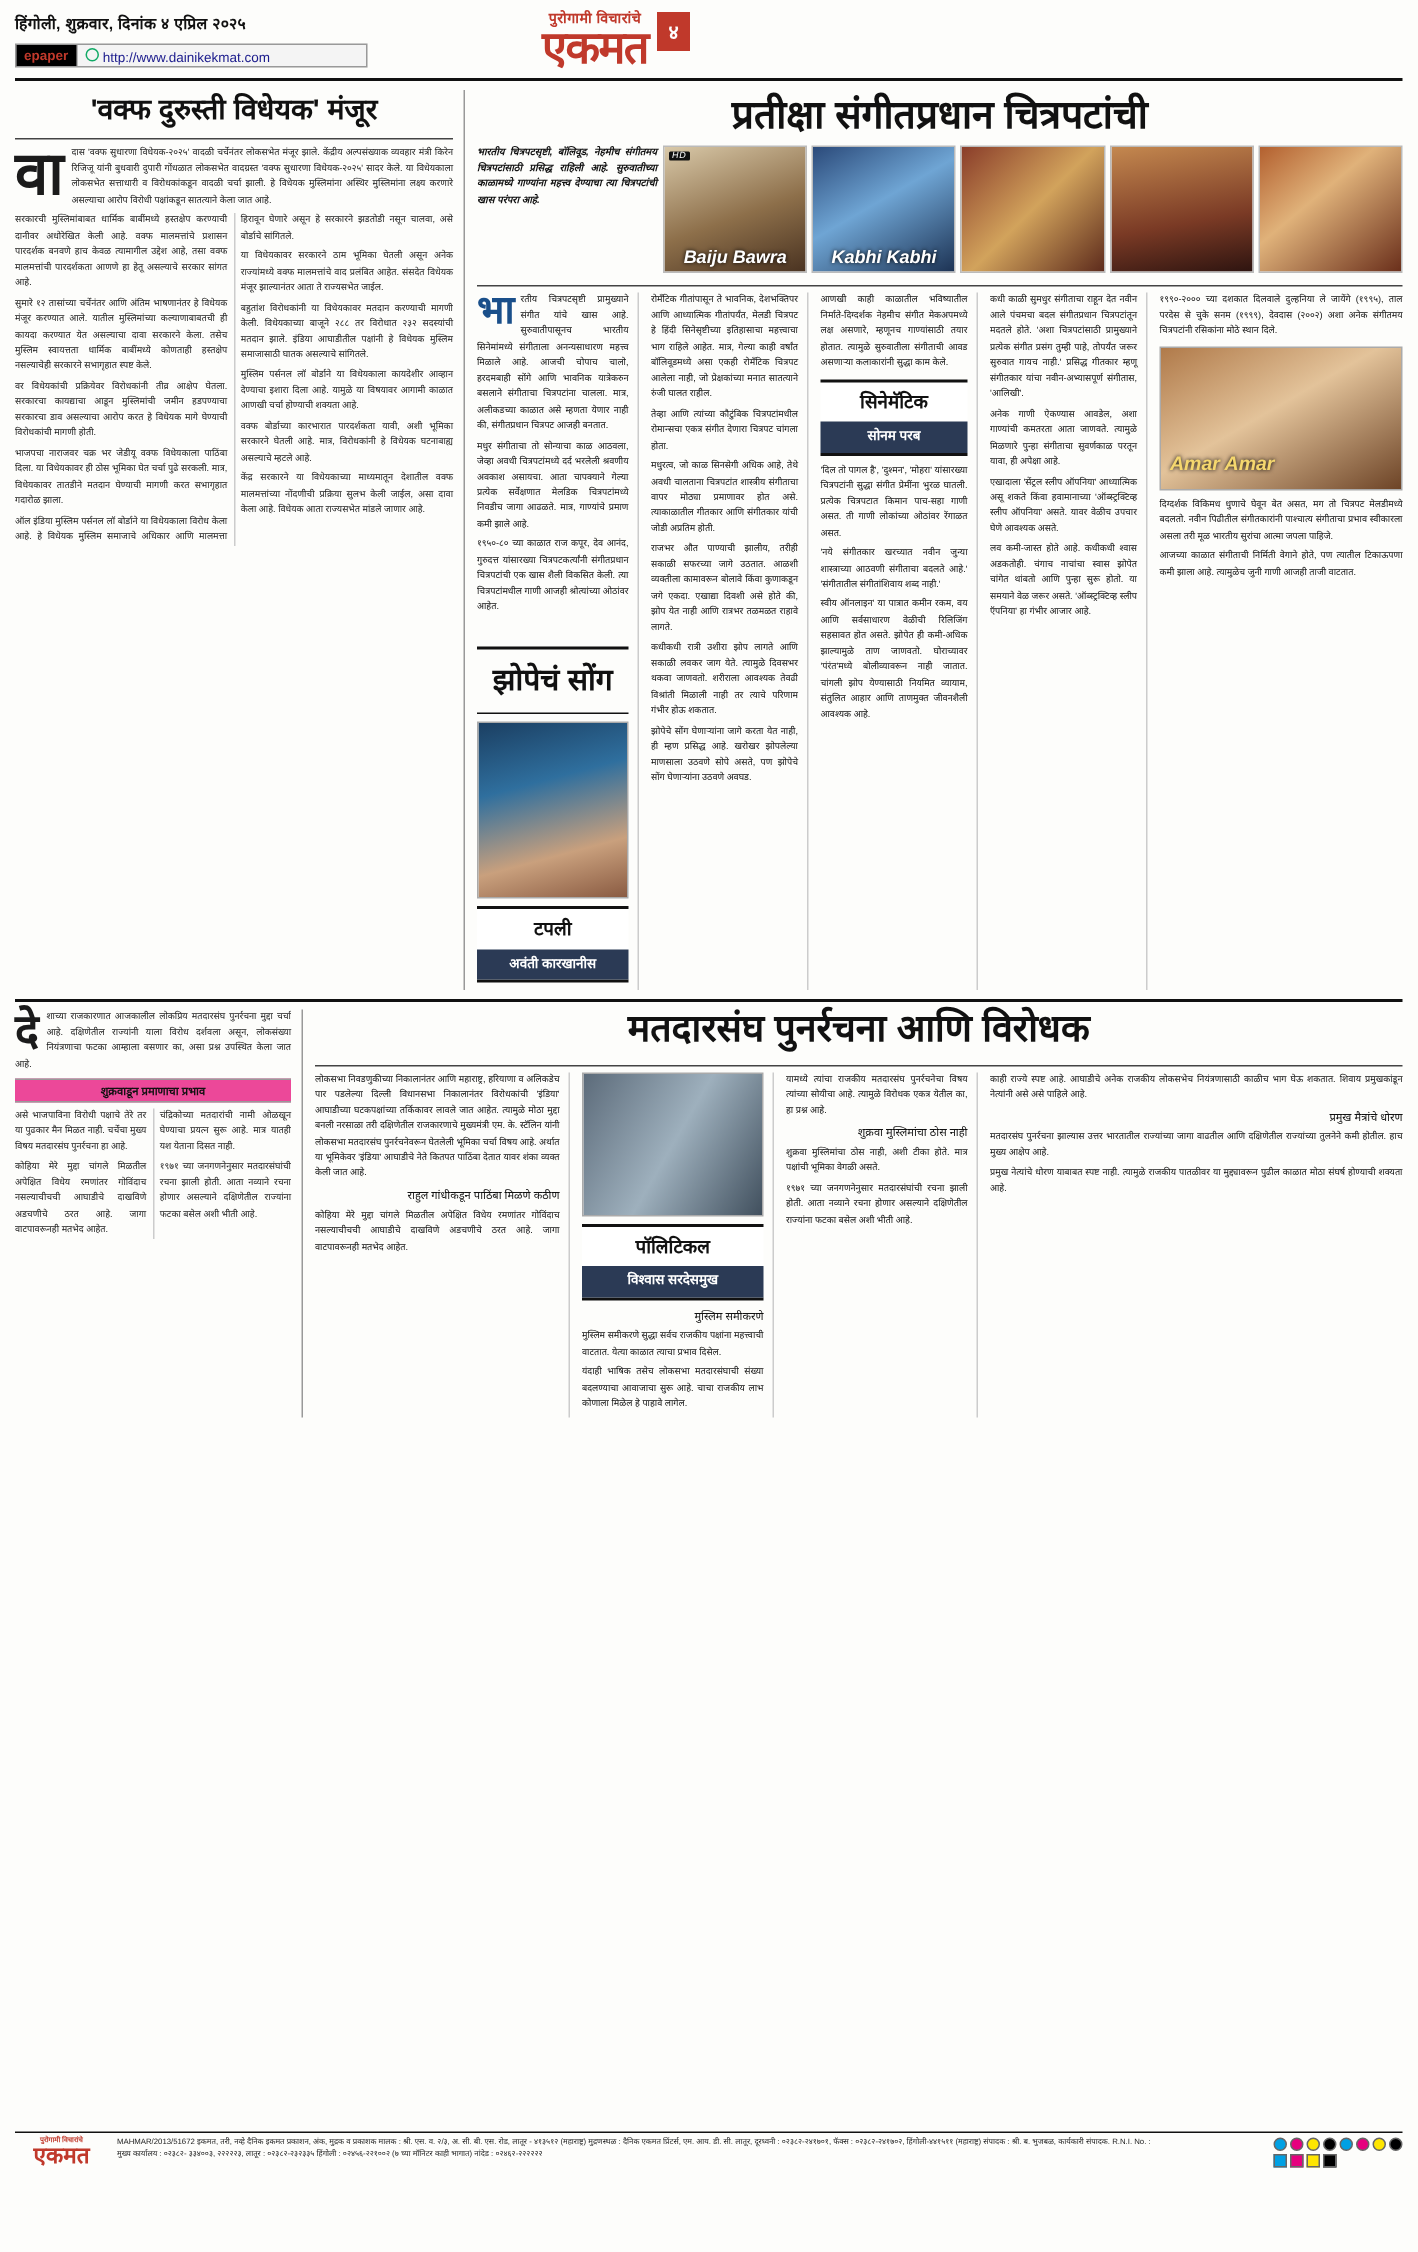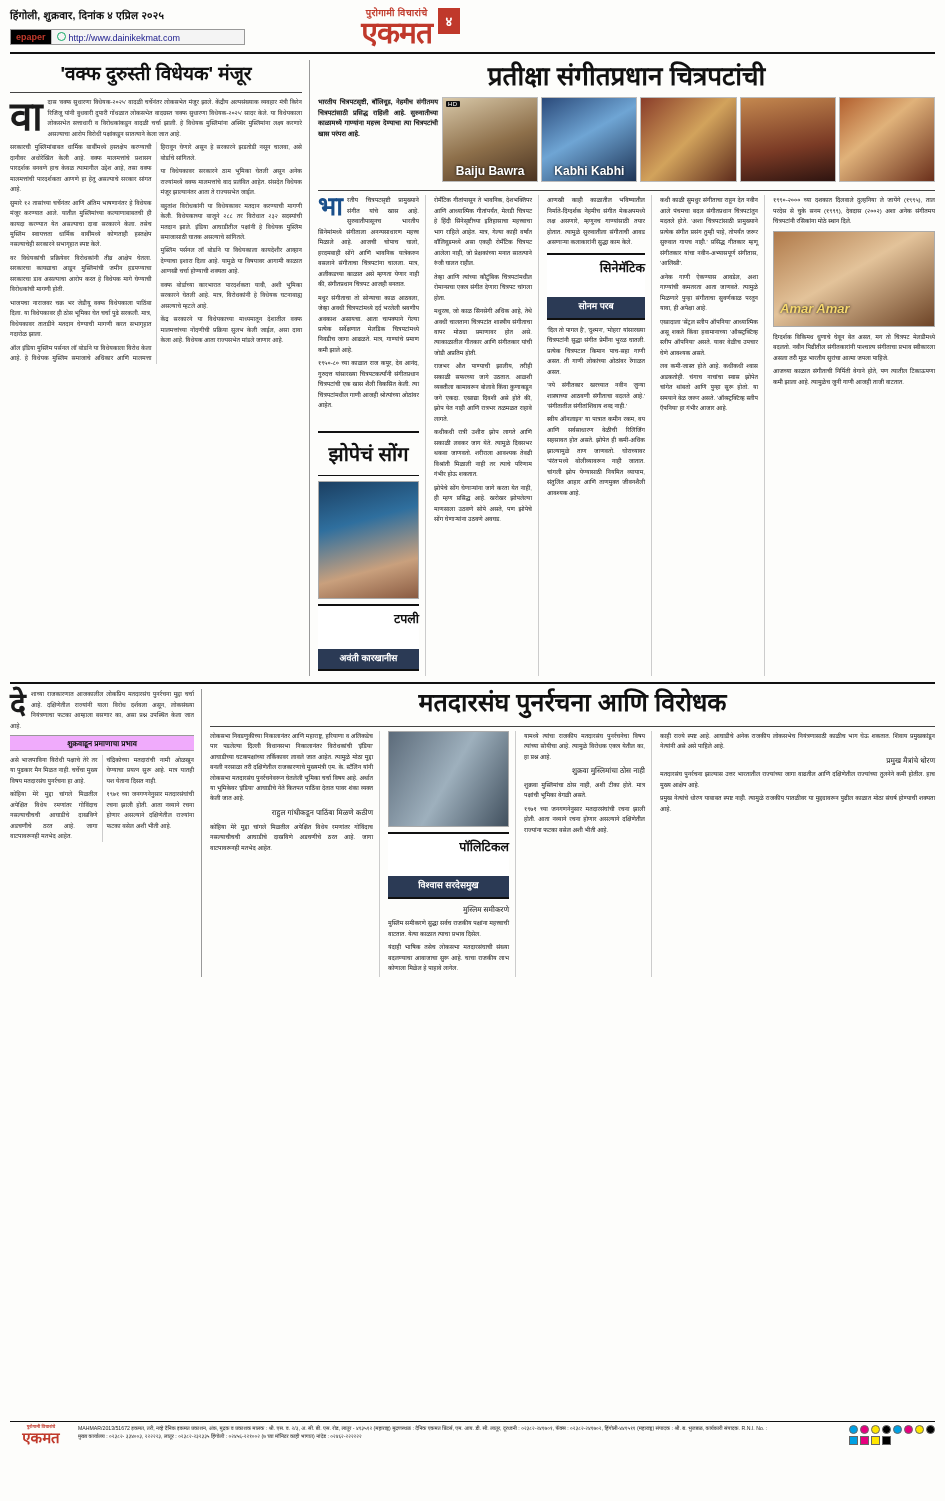--- a/index.html
+++ b/index.html
@@ -67,35 +67,35 @@
   .fc-2 { width:105px; border-right:1px solid #ccc; padding-right:6px;}
   .fc-3 { width:105px; border-right:1px solid #ccc; padding-right:6px;}
   .fc-4 { width:105px; border-right:1px solid #ccc; padding-right:6px;}
   .fc-5 { flex:1; }
 
   .intro-lbl { font-size:6.6px; font-weight:bold; line-height:1.6; }
   .dc-sm { float:left; font-size:26px; font-weight:bold; line-height:.85; padding-right:4px; color:#1a4f8a; }
 
   
   .byline-box { border-top:2px solid #111; border-bottom:2px solid #111; margin:5px 0 5px; text-align:center; background:#fff; }
-  .byline-title { font-size:12.5px; font-weight:bold; padding:3px 0 18px;text-align:right; }
+  .byline-title { font-size:12.5px; font-weight:bold; padding:3px 0 2px; }
   .byline-name { background:#2b3a55; color:#fff; font-size:9px; font-weight:bold; padding:2px 0 3px; }
 
   .section-head-band { font-size:20px; font-weight:bold; text-align:center; border-top:2px solid #111; border-bottom:1px solid #111; padding:4px 0; margin:20px 0 5px; }
 
   .photo-sleep { height:118px; border:1px solid #aaa; background:linear-gradient(165deg,#1b3f62,#2f6f9e 35%,#c9a07d 72%,#8a5b42); position:relative; margin-bottom:5px; }
   .photo-amar { height:96px; border:1px solid #aaa; background:linear-gradient(150deg,#b07a4a,#e3c39a 45%,#6d4427); position:relative; margin:4px 0 5px; }
   .amar-caption { position:absolute; left:6px; bottom:5px; font-size:13px; font-weight:bold; color:#f5d76e; text-shadow:0 0 3px #000; font-style:italic; }
 
   
   .bottom-section { margin-top:6px; border-top:2px solid #111; padding-top:5px; display:flex; }
   .bl-col { width:192px; border-right:1px solid #999; padding-right:7px; }
   .br-col { flex:1; padding-left:8px; }
   .bottom-head { font-size:25px; font-weight:bold; text-align:center; line-height:1.1; padding:0 0 6px; }
-  .sub-head { font-size:7.5px; font-weight:bold; text-align:center; background:#f0abfc; border-top:1px solid #999; border-bottom:1px solid #999; padding:2px 0; margin:4px 0 4px; }
+  .sub-head { font-size:7.5px; font-weight:bold; text-align:center; background:#ec4899; border-top:1px solid #999; border-bottom:1px solid #999; padding:2px 0; margin:4px 0 4px; }
   .politician-photo { height:96px; border:1px solid #aaa; background:linear-gradient(120deg,#5c6b7a,#9eb0bd 50%,#41505e); position:relative; margin-bottom:5px; }
 
   .bot-cols { display:flex; gap:8px; }
   .bc { font-size:6.1px; line-height:1.72; text-align:justify; }
   .bc p { margin:0 0 3px; }
   .bc-1 { width:170px; border-right:1px solid #ccc; padding-right:6px; }
   .bc-2 { width:128px; border-right:1px solid #ccc; padding-right:6px; }
   .bc-3 { width:128px; border-right:1px solid #ccc; padding-right:6px; }
   .bc-4 { flex:1; }
 
@@ -153,21 +153,21 @@
           <p>मुस्लिम पर्सनल लॉ बोर्डाने या विधेयकाला कायदेशीर आव्हान देण्याचा इशारा दिला आहे. यामुळे या विषयावर आगामी काळात आणखी चर्चा होण्याची शक्यता आहे.</p>
           <p>वक्फ बोर्डाच्या कारभारात पारदर्शकता यावी, अशी भूमिका सरकारने घेतली आहे. मात्र, विरोधकांनी हे विधेयक घटनाबाह्य असल्याचे म्हटले आहे.</p>
           <p>केंद्र सरकारने या विधेयकाच्या माध्यमातून देशातील वक्फ मालमत्तांच्या नोंदणीची प्रक्रिया सुलभ केली जाईल, असा दावा केला आहे. विधेयक आता राज्यसभेत मांडले जाणार आहे.</p>
         </div>
       </div>
     </div>
 
     <div class="col-right">
       <div class="feature-head">प्रतीक्षा संगीतप्रधान चित्रपटांची</div>
 
-      <div style="display:flex; gap:4px;">
+      <div style="display:flex; gap:4px;font-style:italic;">
         <div style="width:120px; font-size:6.2px; line-height:1.7; text-align:justify;">
           <div class="intro-lbl">भारतीय चित्रपटसृष्टी, बॉलिवूड, नेहमीच संगीतमय चित्रपटांसाठी प्रसिद्ध राहिली आहे. सुरुवातीच्या काळामध्ये गाण्यांना महत्त्व देण्याचा त्या चित्रपटांची खास परंपरा आहे.</div>
         </div>
         <div class="film-strip" style="flex:1;">
           <div class="film-cell f1">
             <span class="hd-badge">HD</span>
             <span class="film-caption">Baiju Bawra</span>
           </div>
           <div class="film-cell f2">
             <span class="film-caption">Kabhi Kabhi</span>

